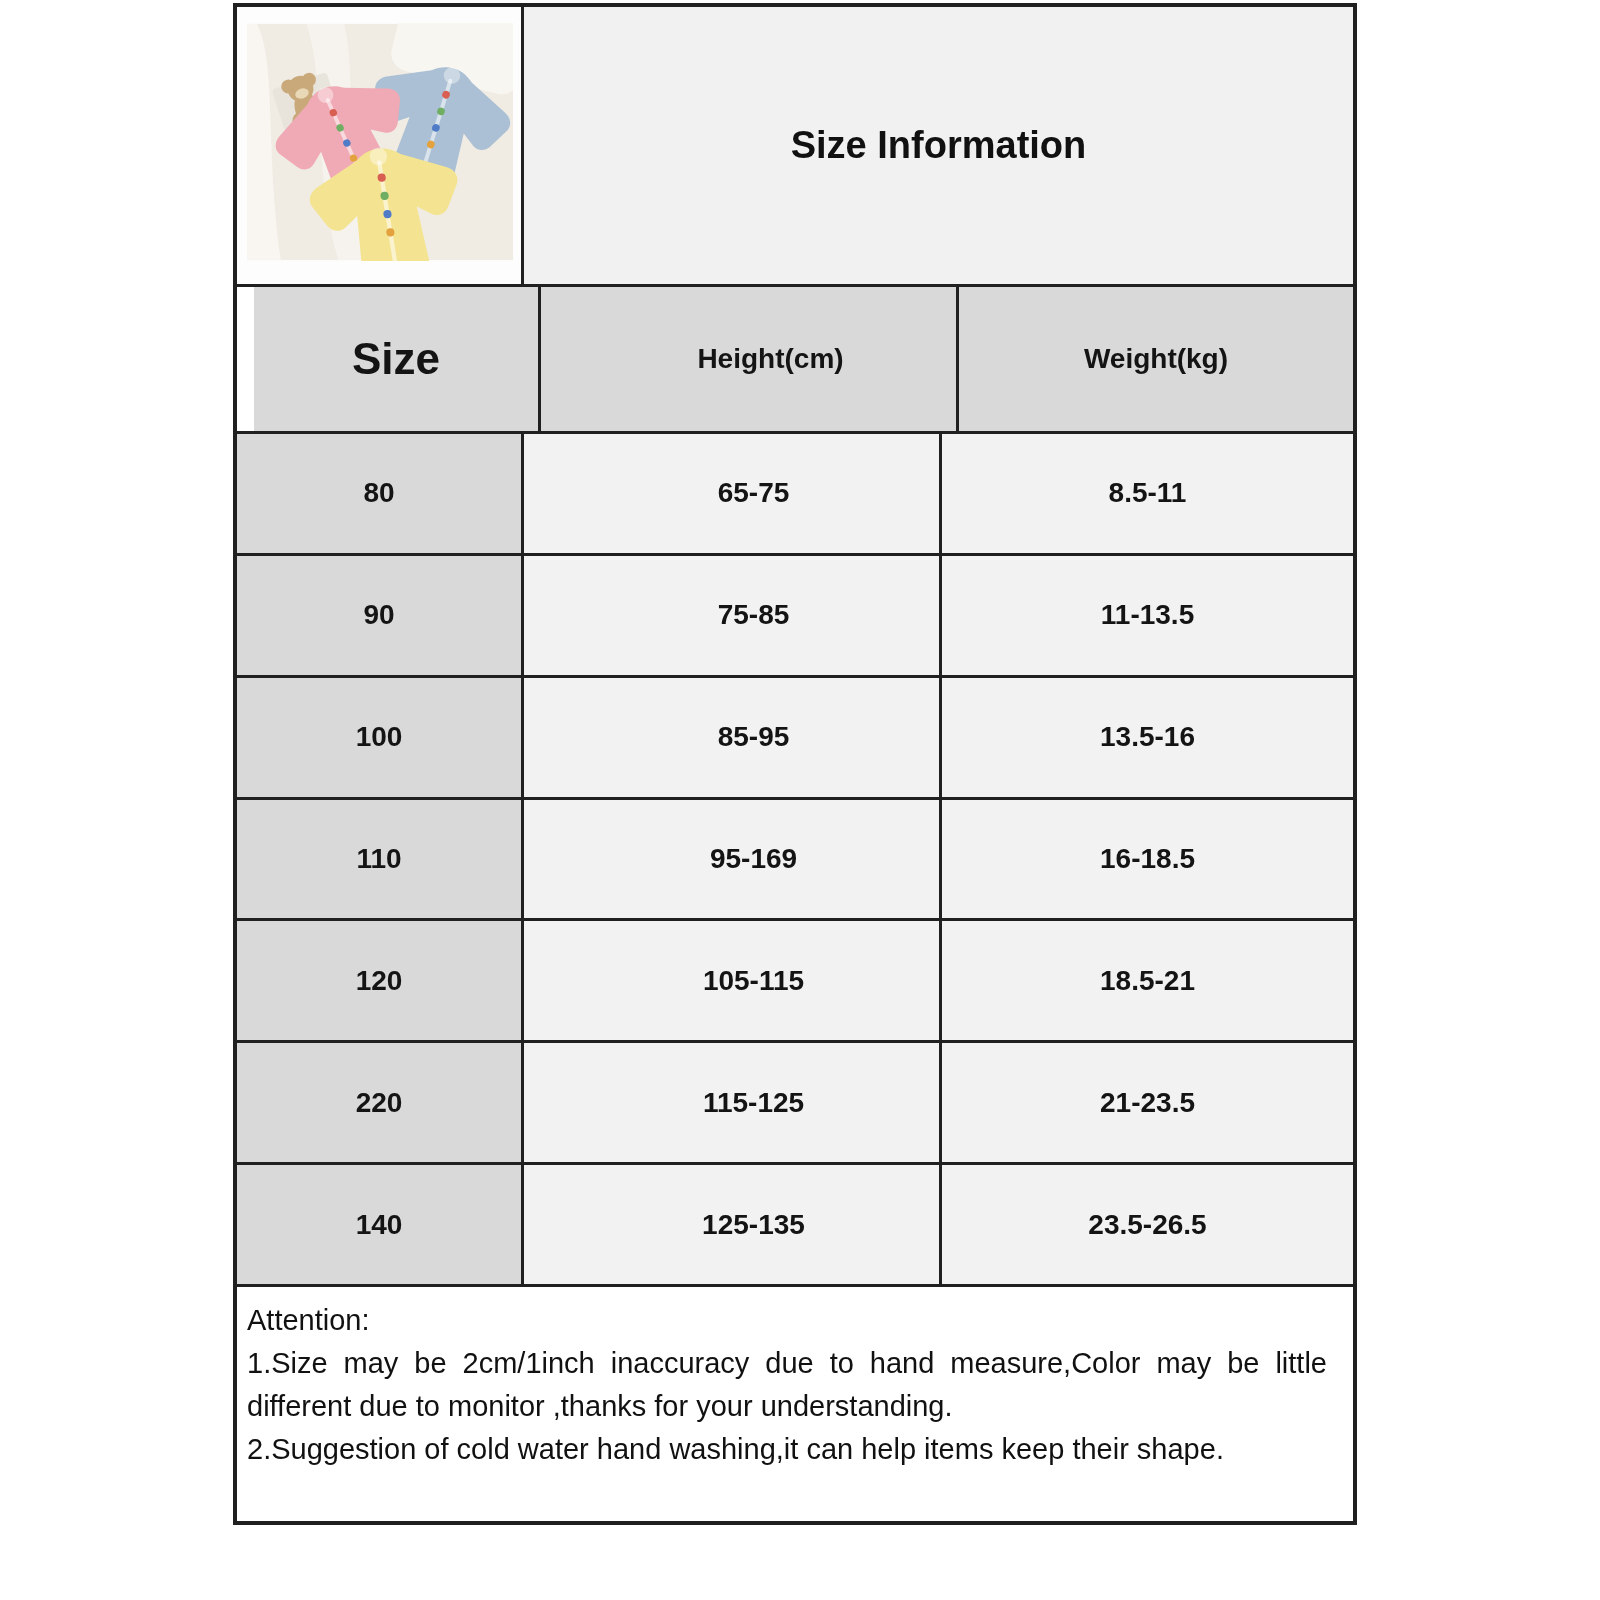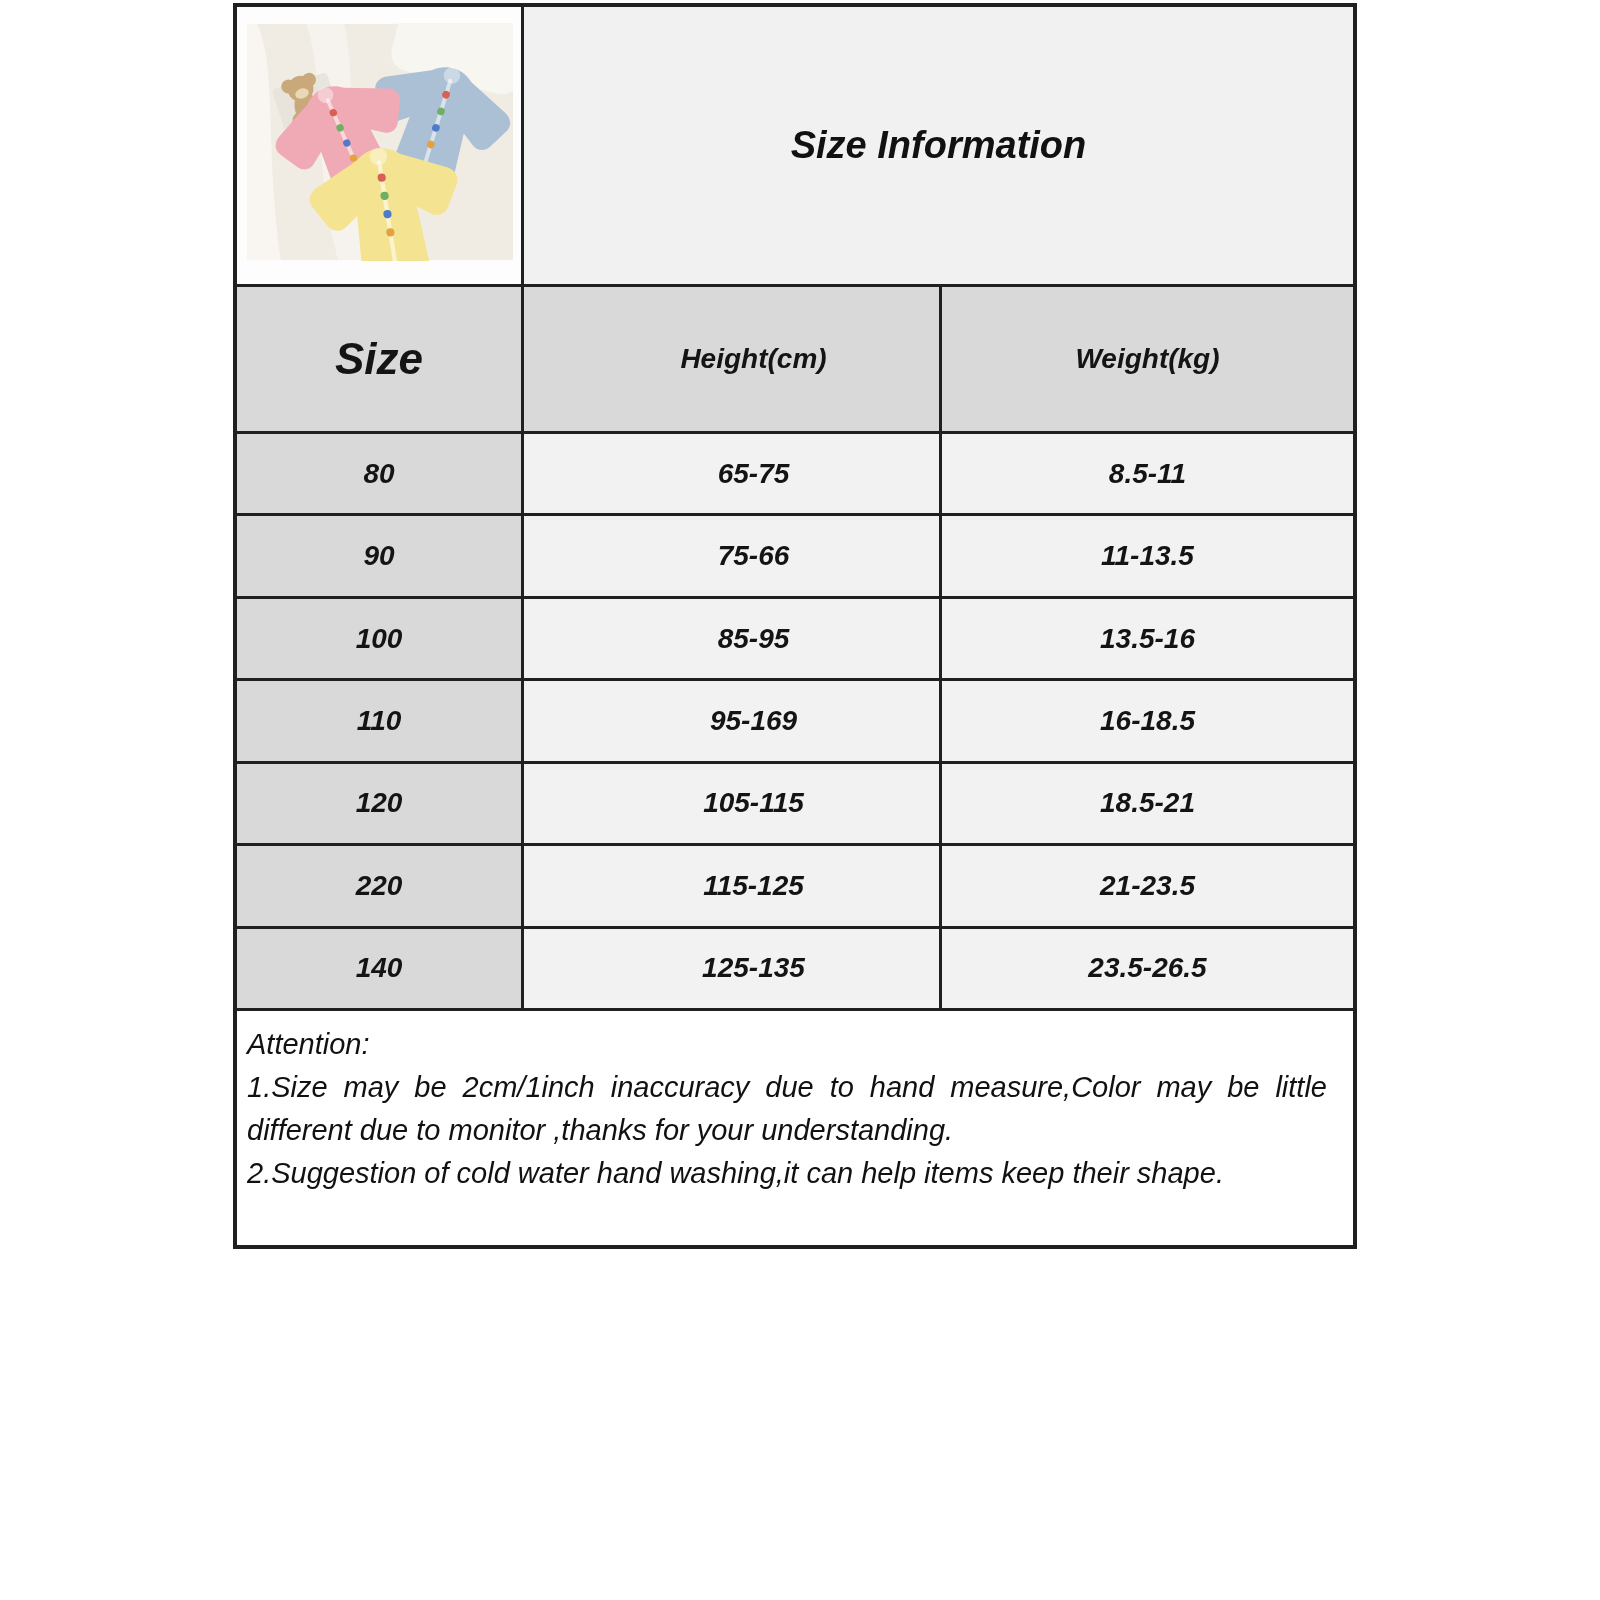--- a/index.html
+++ b/index.html
@@ -5,26 +5,25 @@
   * { box-sizing: border-box; margin: 0; padding: 0; }
   html, body {
     width: 1600px; height: 1600px;
     background: #ffffff;
     font-family: "Liberation Sans", sans-serif;
     color: #141414;
   }
   .sheet {
     position: absolute;
     left: 233px; top: 3px;
-    width: 1124px; height: 1246px;
+    width: 1124px; height: 1522px;
     border: 4px solid #202020;
     background: #ffffff;
     display: flex;
     flex-direction: column;
-    font-style: italic;
   }
   .banner-row { flex: 0 0 280px; display: flex; border-bottom: 3px solid #202020; }
   .img-cell {
     width: 287px; flex: 0 0 287px;
     border-right: 3px solid #202020;
     background: #fdfdfd;
     display: flex; align-items: center; justify-content: center;
     padding: 14px 8px 22px 10px;
   }
   .img-cell svg { width: 268px; height: 238px; display: block; }
@@ -33,21 +32,21 @@
     background: #f1f1f1;
     display: flex; align-items: center; justify-content: center;
     font-size: 38px; font-weight: bold; color: #111111;
   }
   .header-row { flex: 0 0 147px; display: flex; border-bottom: 3px solid #202020; }
   .cell { display: flex; align-items: center; justify-content: center; }
   .c1 { width: 287px; flex: 0 0 287px; border-right: 3px solid #202020; }
   .c2 { width: 418px; flex: 0 0 418px; border-right: 3px solid #202020; padding-left: 44px; }
   .c3 { flex: 1; }
   .header-row .cell { background: #d9d9d9; font-weight: bold; font-size: 28px; }
-  .header-row .c1 { font-size: 44px; }
+  .header-row .c1 { font-size: 44px; margin-left: 17px; }
   .tbody { flex: 1 1 auto; display: flex; flex-direction: column; border-radius: 27px; }
   .trow { flex: 1; display: flex; border-bottom: 3px solid #202020; }
   .trow .c1 { background: #d9d9d9; font-weight: bold; font-size: 28px; }
   .trow .c2, .trow .c3 { background: #f2f2f2; font-weight: bold; font-size: 28px; }
   .attention {
     flex: 0 0 234px;
     background: #ffffff;
     padding: 12px 26px 0 10px;
     font-size: 29px;
     line-height: 43px;
@@ -108,21 +107,21 @@
   </div>
 
   <div class="tbody" id="tbody">
       <div class="trow">
         <div class="cell c1">80</div>
         <div class="cell c2">65-75</div>
         <div class="cell c3">8.5-11</div>
       </div>
       <div class="trow">
         <div class="cell c1">90</div>
-        <div class="cell c2">75-66</div>
+        <div class="cell c2">75-85</div>
         <div class="cell c3">11-13.5</div>
       </div>
       <div class="trow">
         <div class="cell c1">100</div>
         <div class="cell c2">85-95</div>
         <div class="cell c3">13.5-16</div>
       </div>
       <div class="trow">
         <div class="cell c1">110</div>
         <div class="cell c2">95-169</div>

